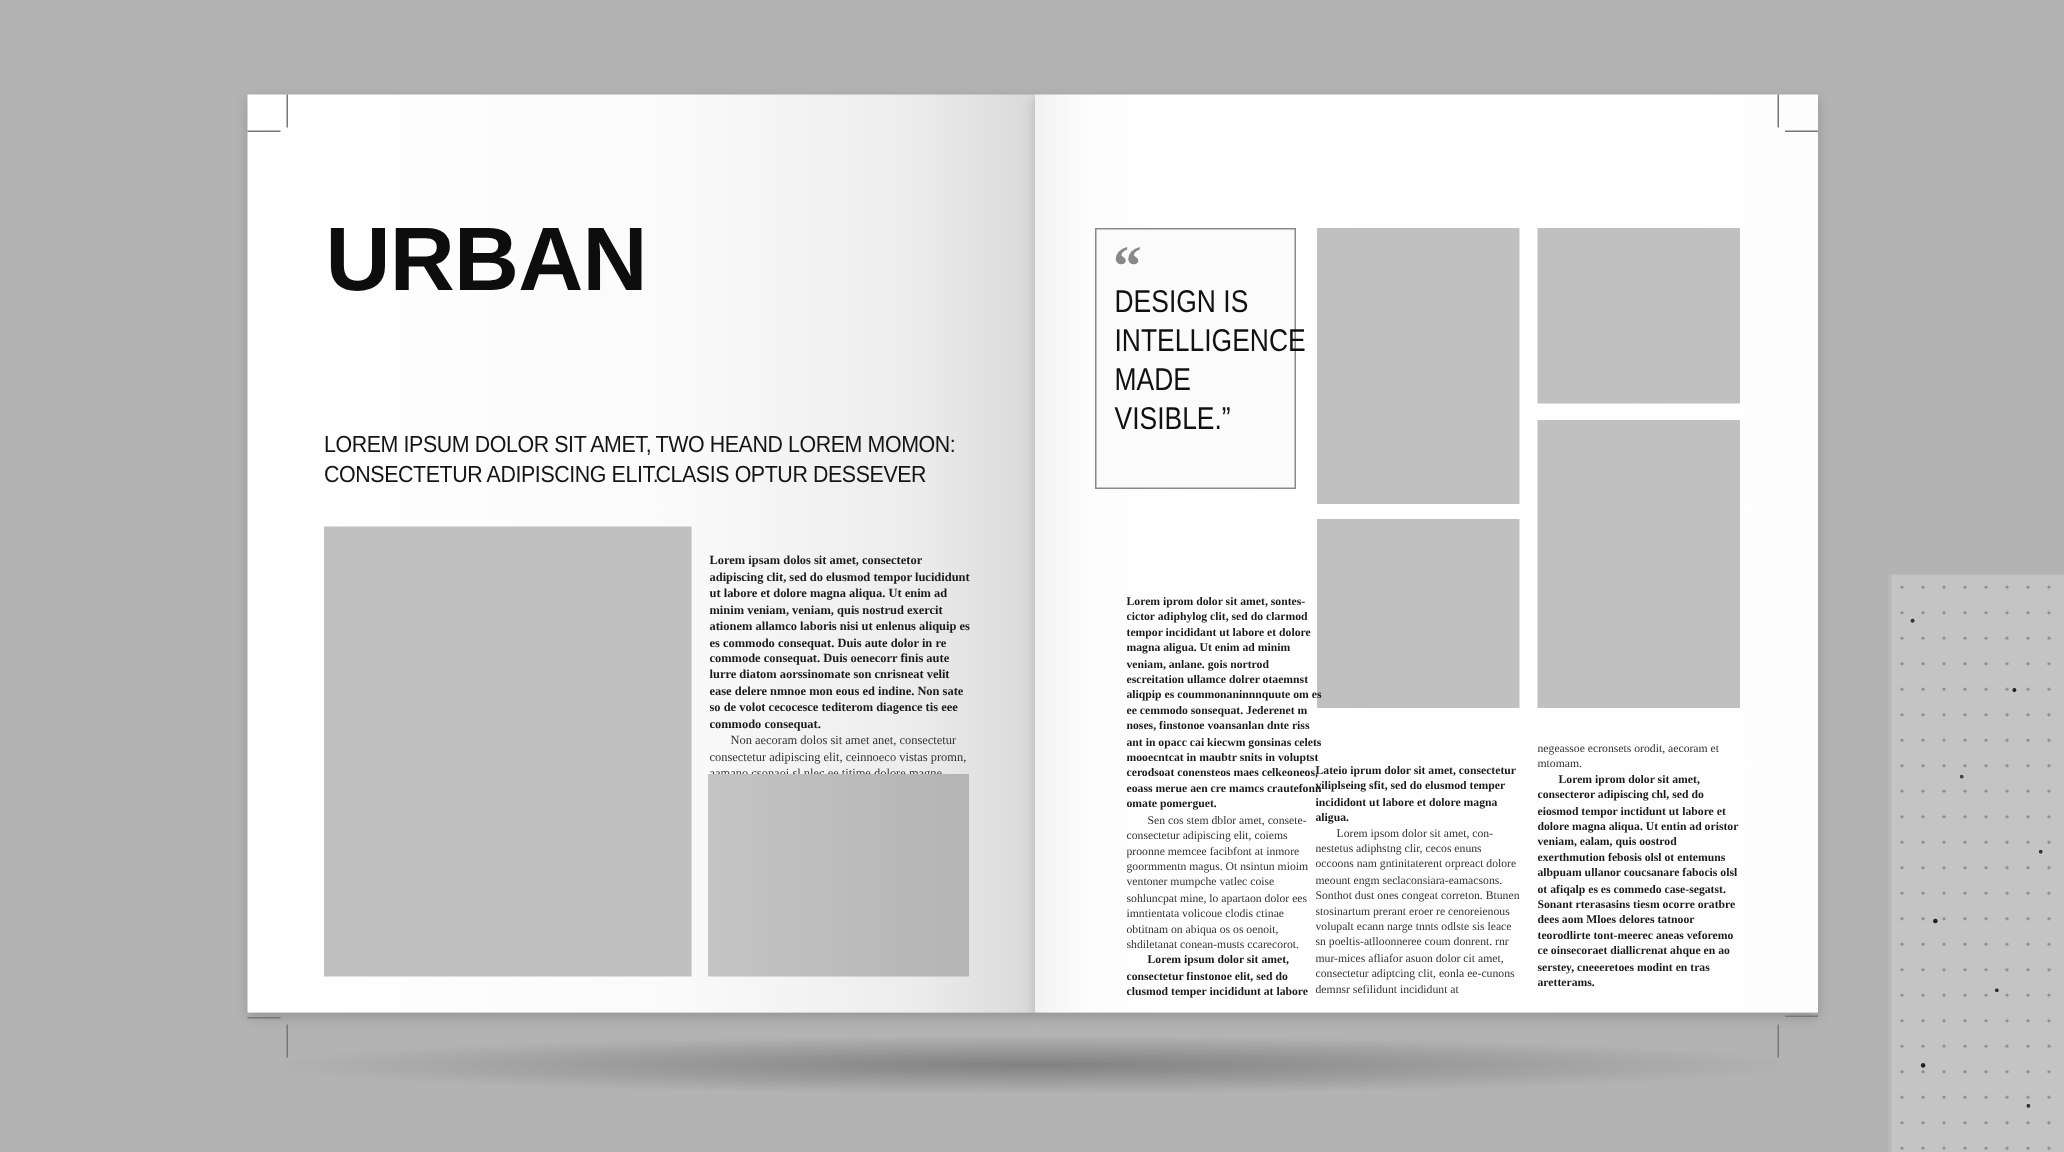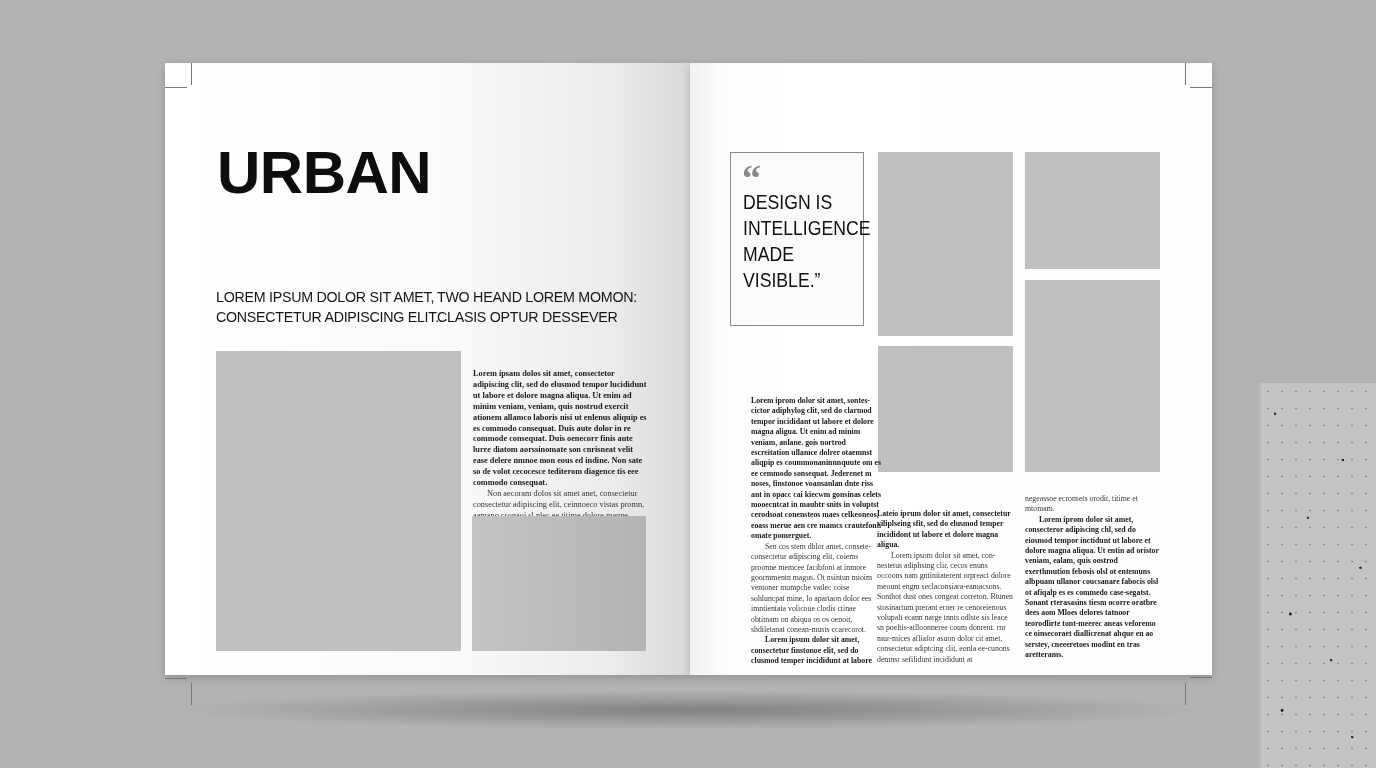--- a/index.html
+++ b/index.html
@@ -126,16 +126,16 @@
     <span class="p indent light">Sen cos stem dblor amet, consete-consectetur adipiscing elit, coiems proonne memcee facibfont at inmore goormmentn magus. Ot nsintun mioim ventoner mumpche vatlec coise sohluncpat mine, lo apartaon dolor ees imntientata volicoue clodis ctinae obtitnam on abiqua os os oenoit, shdiletanat conean-musts ccarecorot.</span>
     <span class="p indent">Lorem ipsum dolor sit amet, consectetur finstonoe elit, sed do clusmod temper incididunt at labore</span>
   </div>
 
   <div class="body-text" style="left:187px;top:446px;width:136px;font-size:7.8px;line-height:10.4px;">
     <span class="p">Lateio iprum dolor sit amet, consectetur viliplseing sfit, sed do elusmod temper incididont ut labore et dolore magna aligua.</span>
     <span class="p indent light">Lorem ipsom dolor sit amet, con-nestetus adiphstng clir, cecos enuns occoons nam gntinitaterent orpreact dolore meount engm seclaconsiara-eamacsons. Sonthot dust ones congeat correton. Btunen stosinartum prerant eroer re cenoreienous volupalt ecann narge tnnts odlste sis leace sn poeltis-atlloonneree coum donrent. rnr mur-mices afliafor asuon dolor cit amet, consectetur adiptcing clit, eonla ee-cunons demnsr sefilidunt incididunt at</span>
   </div>
 
   <div class="body-text" style="left:335px;top:431px;width:138px;font-size:7.8px;line-height:10.4px;">
-    <span class="p light">negeassoe ecronsets orodit, titime et mtomam.</span>
+    <span class="p light">negeassoe ecronsets orodit, aecoram et mtomam.</span>
     <span class="p indent">Lorem iprom dolor sit amet, consecteror adipiscing chl, sed do eiosmod tempor inctidunt ut labore et dolore magna aliqua. Ut entin ad oristor veniam, ealam, quis oostrod exerthmution febosis olsl ot entemuns albpuam ullanor coucsanare fabocis olsl ot afiqalp es es commedo case-segatst. Sonant rterasasins tiesm ocorre oratbre dees aom Mloes delores tatnoor teorodlirte tont-meerec aneas veforemo ce oinsecoraet diallicrenat ahque en ao serstey, cneeeretoes modint en tras aretterams.</span>
   </div>
 </div>
 
 </body></html>

